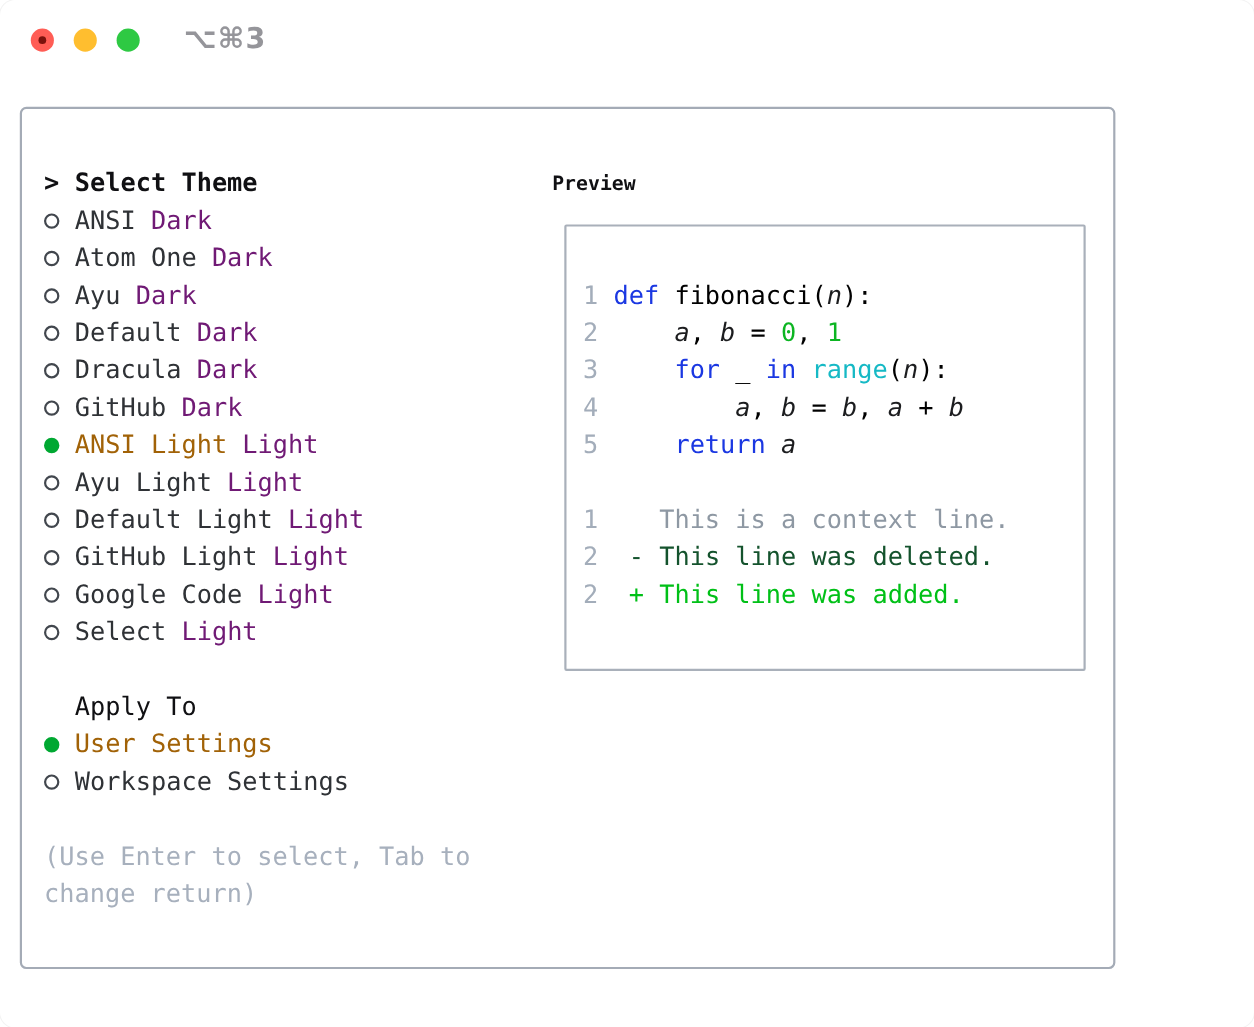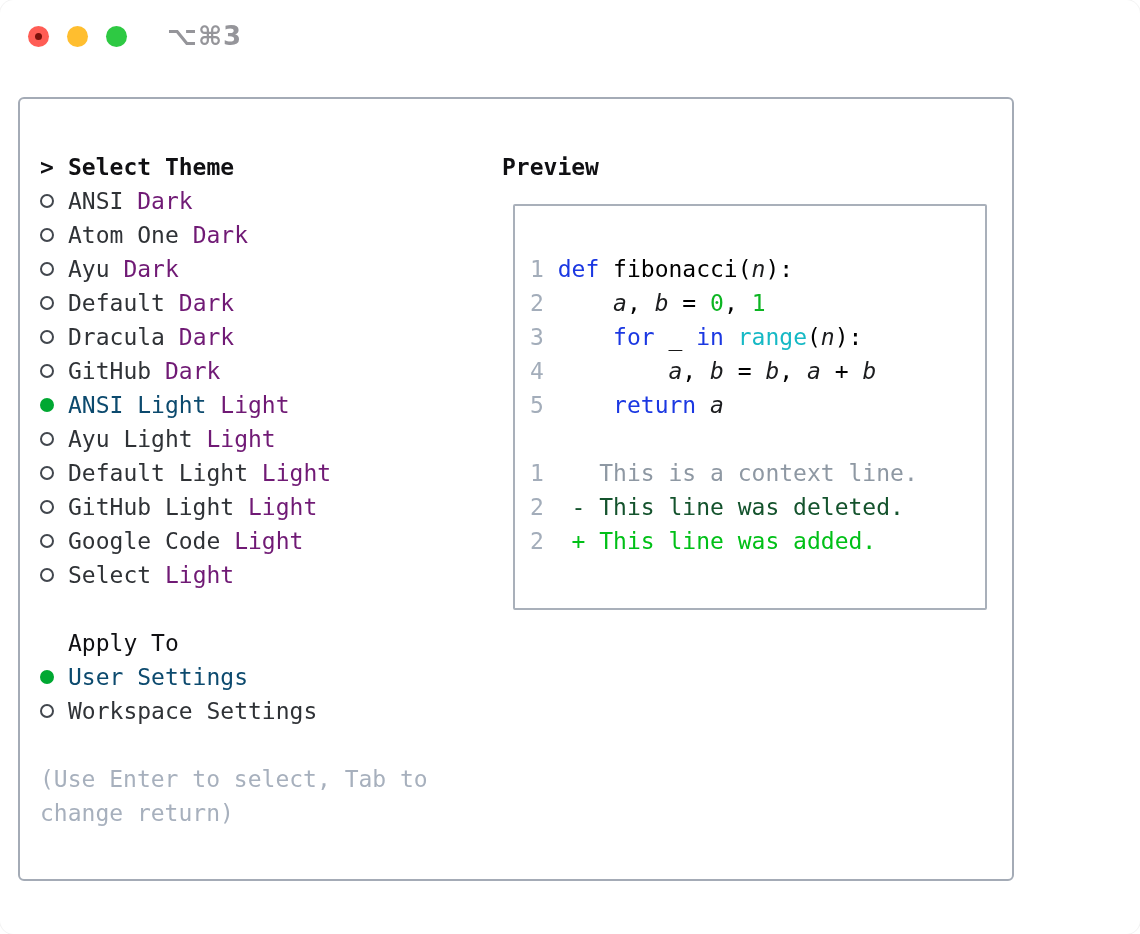--- a/index.html
+++ b/index.html
@@ -27,26 +27,26 @@
   }
   .row{height:34px;display:flex;align-items:center;white-space:pre;font-size:23px;color:#2f3236;}
   .left-col{position:absolute;left:20px;top:51px;}
   .marker{width:28px;display:flex;align-items:center;flex:0 0 28px;}
   .caret{font-weight:bold;color:#101013;}
   .circle{width:14px;height:14px;box-sizing:border-box;border:2px solid #42474e;border-radius:50%;}
   .circle.on{background:#00a832;border-color:#00a832;}
   .hdr{font-weight:bold;color:#101013;}
   .hdr2{color:#101013;}
   .tname{color:#2f3236;}
-  .tname.green{color:#0c4a6e;}
+  .tname.green{color:#a16207;}
   .variant{color:#701a75;}
   .help{color:#a7b0bd;}
   
   .preview-title{position:absolute;left:482px;top:51px;height:34px;display:flex;align-items:center;
-    font-weight:bold;font-size:23px;color:#101013;}
+    font-weight:bold;font-size:18px;color:#101013;}
   .preview-box{position:absolute;left:493px;top:105px;width:470px;height:402px;
     border:2px solid #a9b0ba;border-radius:2px;background:#ffffff;}
   .code-area{position:absolute;left:15px;top:46px;}
   .codeline{color:#1c1d1f;}
   .lnum{color:#a3adba;}
   .tok-kw{color:#1b38e2;}
   .tok-builtin{color:#16b9c5;}
   .tok-numlit{color:#0cb522;}
   .tok-var{font-style:italic;color:#1c1d1f;}
   .tok-plain{color:#000000;}

